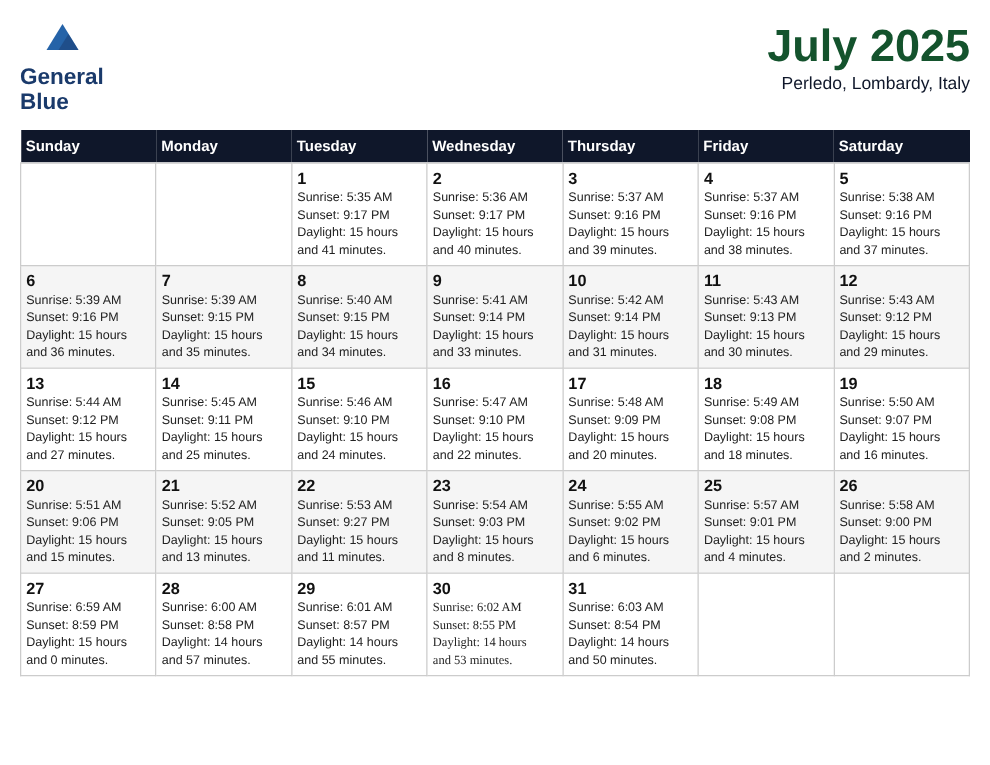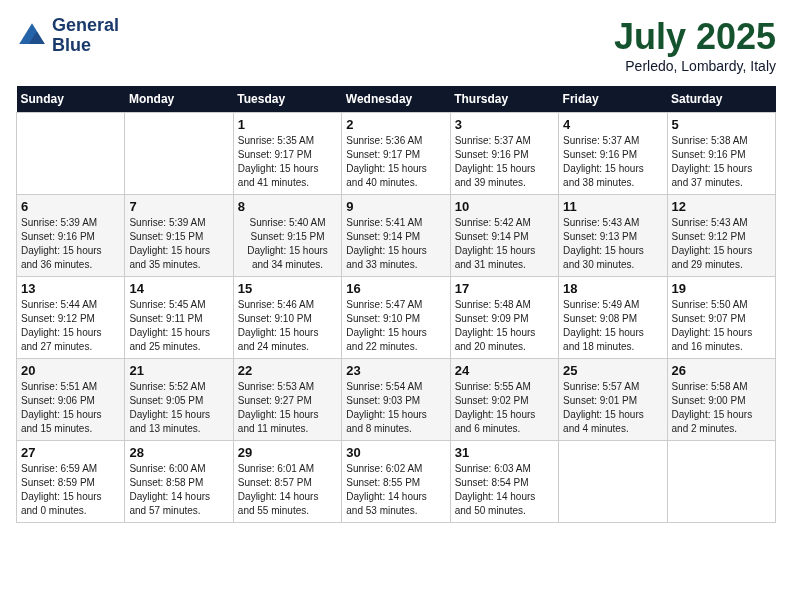--- a/index.html
+++ b/index.html
@@ -13,20 +13,21 @@
     .header {
       display: flex;
       justify-content: space-between;
       align-items: flex-start;
       margin-bottom: 12px;
     }
     .logo {
       display: flex;
       align-items: center;
       gap: 4px;
+      flex-direction: column;
     }
     .logo-text {
       font-size: 18px;
       font-weight: bold;
       color: #1a3a6b;
       line-height: 1.1;
     }
     .logo-icon {
       width: 32px;
       height: 32px;
@@ -164,21 +165,21 @@
         </td>
         <td>
           <span class="day-number">7</span>
           <div class="day-info" style="white-space: pre-line;">Sunrise: 5:39 AM
 Sunset: 9:15 PM
 Daylight: 15 hours
 and 35 minutes.</div>
         </td>
         <td>
           <span class="day-number">8</span>
-          <div class="day-info" style="white-space: pre-line; text-align: center;">Sunrise: 5:40 AM
+          <div class="day-info" style="white-space: pre-line;">Sunrise: 5:40 AM
 Sunset: 9:15 PM
 Daylight: 15 hours
 and 34 minutes.</div>
         </td>
         <td>
           <span class="day-number">9</span>
           <div class="day-info" style="white-space: pre-line;">Sunrise: 5:41 AM
 Sunset: 9:14 PM
 Daylight: 15 hours
 and 33 minutes.</div>
@@ -324,21 +325,21 @@
         </td>
         <td>
           <span class="day-number">29</span>
           <div class="day-info" style="white-space: pre-line;">Sunrise: 6:01 AM
 Sunset: 8:57 PM
 Daylight: 14 hours
 and 55 minutes.</div>
         </td>
         <td>
           <span class="day-number">30</span>
-          <div class="day-info" style="white-space: pre-line;">Sunrise: 6:02 AM
+          <div class="day-info" style="white-space: pre-line; font-family: Liberation Serif, serif;">Sunrise: 6:02 AM
 Sunset: 8:55 PM
 Daylight: 14 hours
 and 53 minutes.</div>
         </td>
         <td>
           <span class="day-number">31</span>
           <div class="day-info" style="white-space: pre-line;">Sunrise: 6:03 AM
 Sunset: 8:54 PM
 Daylight: 14 hours
 and 50 minutes.</div>

